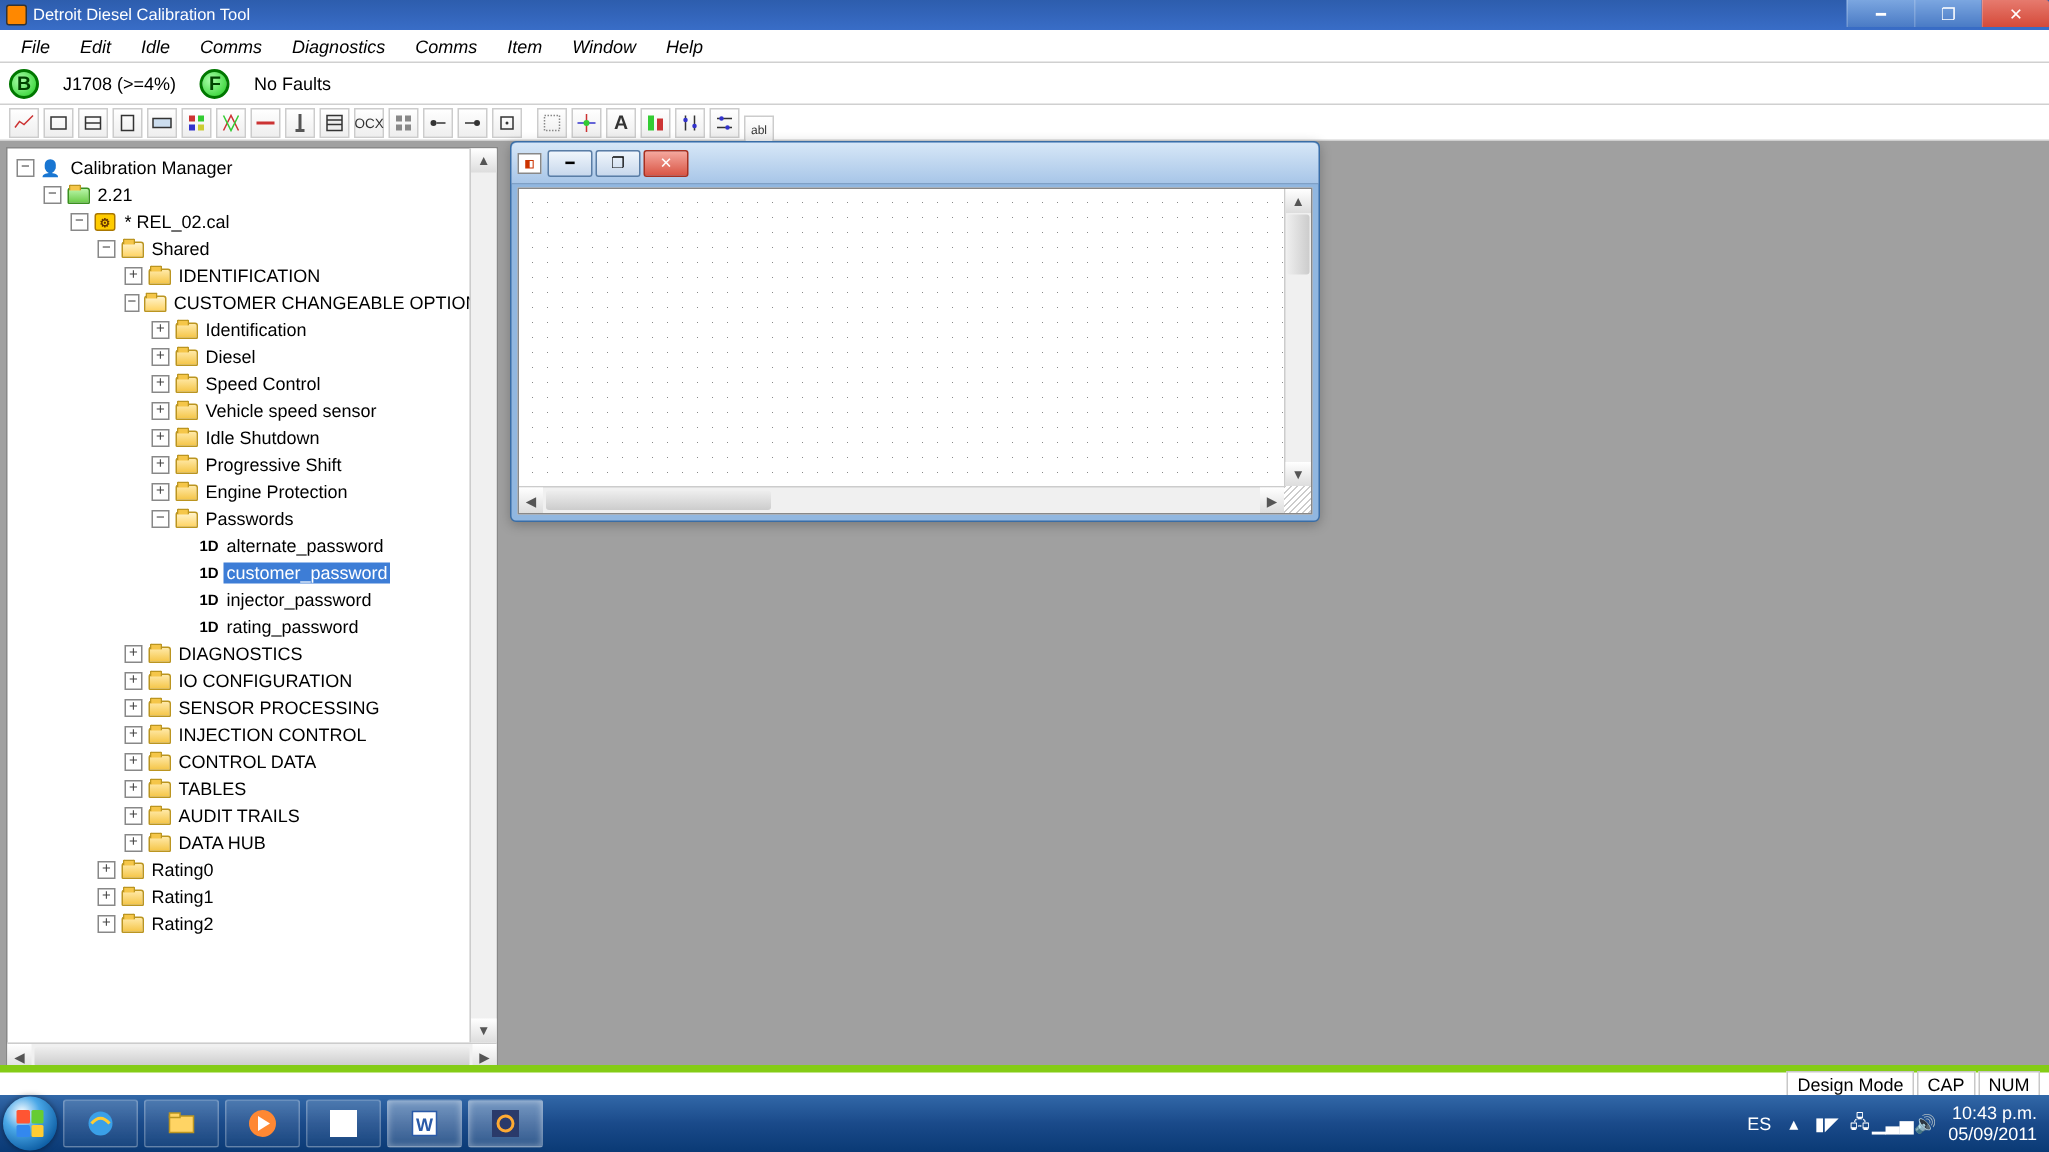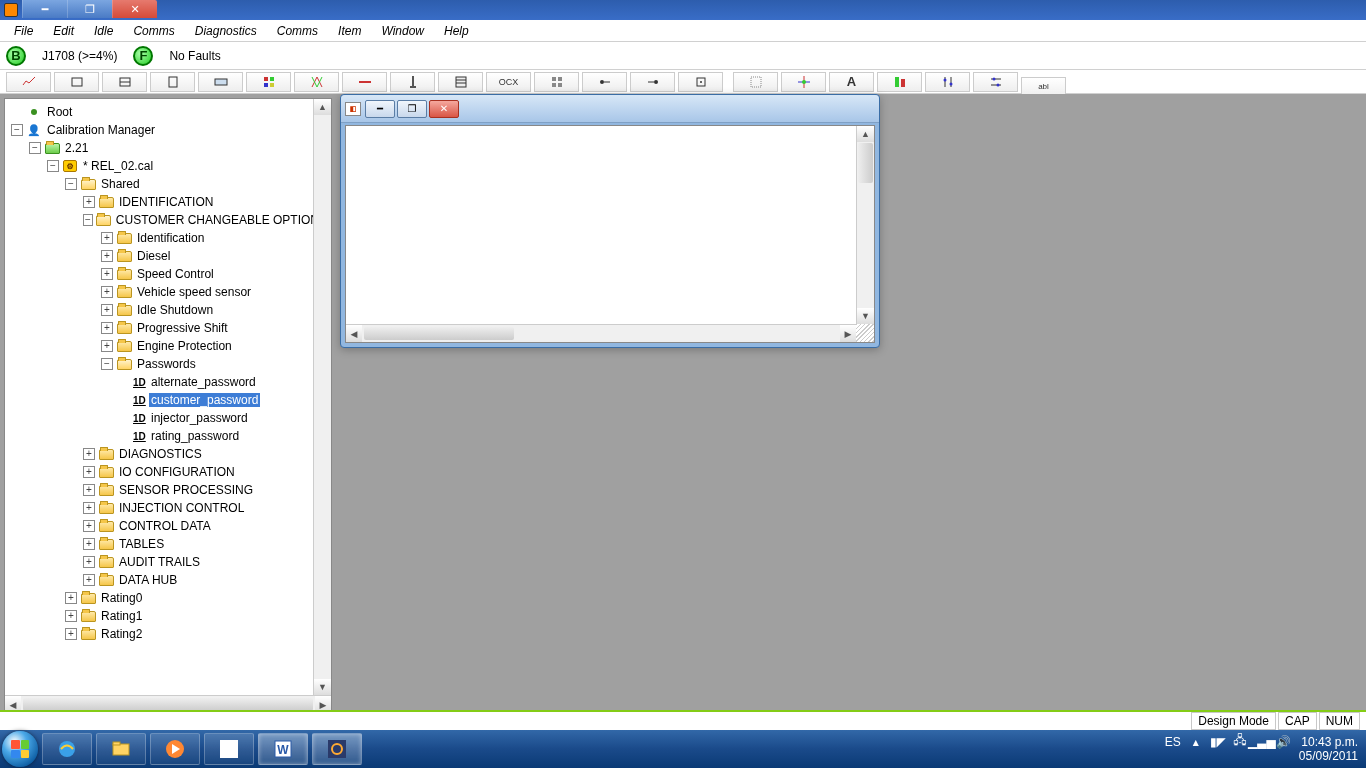--- a/index.html
+++ b/index.html
@@ -17,21 +17,21 @@
 .menubar { height: 22px; background: #fff; border-bottom: 1px solid #d0d0d0; display: flex; padding-left: 4px; align-items: center; }
 .menubar .menuitem { padding: 2px 10px; color: #000; cursor: pointer; font-style: italic; }
 
 
 .status-strip { height: 28px; background: #fff; border-bottom: 1px solid #d0d0d0; display: flex; align-items: center; padding-left: 6px; gap: 16px; }
 .status-strip .circ { width: 20px; height: 20px; border-radius: 50%; border: 2px solid #007700; background: radial-gradient(circle at 35% 35%, #aaffaa, #22cc22); display: flex; align-items: center; justify-content: center; font-weight: bold; color: #004400; font-size: 13px; }
 .status-strip .lbl { color: #000; font-size: 12px; }
 
 
 .toolbar { height: 24px; background: #fff; border-bottom: 1px solid #d0d0d0; display: flex; align-items: center; padding-left: 6px; gap: 3px; }
-.tool-btn { width: 45px; height: 20px; border: 1px solid #ccc; background: linear-gradient(to bottom,#fff,#eee); display: flex; align-items: center; justify-content: center; cursor: pointer; font-size: 9px; color: #333; }
+.tool-btn { width: 20px; height: 20px; border: 1px solid #ccc; background: linear-gradient(to bottom,#fff,#eee); display: flex; align-items: center; justify-content: center; cursor: pointer; font-size: 9px; color: #333; }
 .tool-btn svg { width: 14px; height: 14px; }
 
 
 .workarea { position: absolute; top: 94px; left: 0; right: 0; bottom: 58px; background: #a0a0a0; display: flex; }
 
 
 .tree-panel { width: 328px; height: 100%; background: #fff; border: 1px solid #888; margin: 4px; position: relative; display: flex; flex-direction: column; }
 .tree-body { flex: 1; overflow: hidden; padding: 4px 2px; position: relative; }
 .tree-vscroll { position: absolute; right: 0; top: 0; bottom: 18px; width: 18px; background: #f0f0f0; border-left: 1px solid #ccc; }
 .tree-vscroll .arrow { height: 16px; background: linear-gradient(to bottom,#fff,#ddd); display: flex; align-items: center; justify-content: center; font-size: 9px; color: #555; }
@@ -41,21 +41,21 @@
 
 .tree-node { display: flex; align-items: center; height: 18px; white-space: nowrap; color: #000; cursor: pointer; }
 .tree-node .expand { width: 12px; height: 12px; border: 1px solid #888; background: #fff; display: flex; align-items: center; justify-content: center; font-size: 10px; line-height: 1; margin-right: 3px; color: #444; }
 .tree-node .noexpand { width: 12px; margin-right: 3px; }
 .tree-node .icon { width: 16px; height: 14px; margin-right: 3px; display: inline-flex; align-items: center; justify-content: center; }
 .folder-icon { background: linear-gradient(to bottom,#ffe9a8,#f5c649); border: 1px solid #bb9520; border-radius: 2px 2px 1px 1px; width: 15px; height: 11px; position: relative; }
 .folder-icon::before { content: ''; position: absolute; top: -3px; left: 0; width: 6px; height: 3px; background: #f5c649; border: 1px solid #bb9520; border-bottom: none; border-radius: 1px 1px 0 0; }
 .folder-open { background: linear-gradient(to bottom,#fff3cc,#ffd464); }
 .green-folder { background: linear-gradient(to bottom, #b8f5a8, #6dcc4a); border-color: #3a9020; }
 .cal-icon { background: #ffcc00; border: 1px solid #aa7700; width: 14px; height: 12px; border-radius: 2px; display: flex; align-items: center; justify-content: center; font-size: 8px; font-weight: bold; color: #663300; }
-.id-icon { font-weight: bold; font-size: 10px; color: #000; width: 16px; text-align: left; text-decoration: underline; }
+.id-icon { font-weight: bold; font-size: 10px; color: #000; width: 16px; text-align: left; }
 .dot-icon { width: 6px; height: 6px; background: #3a9020; border-radius: 50%; }
 .mgr-icon { width: 14px; height: 14px; font-size: 11px; }
 .tree-node.selected .label { background: #3d7dd6; color: #fff; }
 .tree-node .label { padding: 0 2px; }
 
 
 .panel-window { position: absolute; left: 340px; top: 0px; width: 540px; height: 254px; background: #91b7e0; border: 1px solid #3a6da5; border-radius: 4px; box-shadow: 0 2px 8px rgba(0,0,0,0.25); }
 .panel-titlebar { height: 28px; background: linear-gradient(to bottom, #d7e7f7, #a8c6e8); display: flex; align-items: center; padding: 0 4px; border-bottom: 1px solid #7fa0c5; border-radius: 4px 4px 0 0; }
 .panel-titlebar .pico { width: 16px; height: 14px; background: #fff; border: 1px solid #888; margin-right: 4px; display: flex; align-items: center; justify-content: center; font-size: 7px; color: #cc3300; font-weight: bold; }
 .panel-titlebar .ptitle { flex: 1; color: #000; font-size: 12px; }
@@ -67,40 +67,41 @@
 .panel-vsb { position: absolute; right: 0; top: 0; bottom: 18px; width: 18px; background: #f0f0f0; border-left: 1px solid #ccc; }
 .panel-vsb .arrow, .panel-hsb .arrow { background: linear-gradient(to bottom,#fff,#ddd); display: flex; align-items: center; justify-content: center; font-size: 9px; color: #555; }
 .panel-vsb .arrow { height: 16px; }
 .panel-vsb .vthumb { height: 40px; background: linear-gradient(to right,#eee,#ccc); margin: 1px; border-radius: 2px; }
 .panel-hsb { position: absolute; left: 0; right: 18px; bottom: 0; height: 18px; background: #f0f0f0; border-top: 1px solid #ccc; display: flex; }
 .panel-hsb .arrow { width: 16px; }
 .panel-hsb .hthumb { width: 150px; background: linear-gradient(to bottom,#eee,#ccc); margin: 2px; border-radius: 2px; }
 .panel-corner { position: absolute; right: 0; bottom: 0; width: 18px; height: 18px; background: repeating-linear-gradient(135deg,#ccc,#ccc 1px,#fff 1px,#fff 3px); }
 
 
-.statusbar { position: absolute; left: 0; right: 0; bottom: 38px; height: 20px; background: #fff; border-top: 2px solid #84cc16; display: flex; justify-content: flex-end; align-items: center; padding-right: 6px; font-size: 11px; color: #000; gap: 2px; }
+.statusbar { position: absolute; left: 0; right: 0; bottom: 38px; height: 20px; background: #fff; border-top: 5px solid #84cc16; display: flex; justify-content: flex-end; align-items: center; padding-right: 6px; font-size: 11px; color: #000; gap: 2px; }
 .statusbar .cell { border: 1px solid #c8c8c8; padding: 1px 6px; background: #fff; }
 
 
 .taskbar { position: absolute; left: 0; right: 0; bottom: 0; height: 38px; background: linear-gradient(to bottom,#3268a8 0%, #1a4a8a 50%, #0a3a75 100%); display: flex; align-items: center; }
 .start-orb { width: 40px; height: 38px; display: flex; align-items: center; justify-content: center; }
 .start-orb .orb { width: 36px; height: 36px; border-radius: 50%; background: radial-gradient(circle at 35% 30%,#fff,#4aa8e8 35%,#0a5aa0 80%); display: grid; grid-template-columns: 1fr 1fr; grid-template-rows: 1fr 1fr; gap: 1px; padding: 9px; box-shadow: 0 0 4px rgba(0,0,0,0.5); }
 .orb .q { border-radius: 1px; }
 .orb .q1 { background: #ff5533; } .orb .q2 { background: #66cc33; } .orb .q3 { background: #3388ee; } .orb .q4 { background: #ffcc33; }
 .task-btn { width: 50px; height: 32px; margin: 2px; border-radius: 2px; background: linear-gradient(to bottom,rgba(255,255,255,0.15),rgba(255,255,255,0.05)); border: 1px solid rgba(255,255,255,0.25); display: flex; align-items: center; justify-content: center; cursor: pointer; }
 .task-btn.active { background: linear-gradient(to bottom,rgba(255,255,255,0.35),rgba(255,255,255,0.15)); box-shadow: inset 0 0 4px rgba(255,255,255,0.4); }
-.tasktray { margin-left: auto; display: flex; color: #fff; gap: 8px; padding: 0 8px; font-size: 11px; }
+.tasktray { margin-left: auto; display: flex; align-items: center; color: #fff; gap: 8px; padding: 0 8px; font-size: 11px; }
 .tray-ico { width: 14px; height: 14px; display: flex; align-items: center; justify-content: center; font-size: 12px; }
 .clock { text-align: right; line-height: 1.2; font-size: 11px; }
 </style>
 </head>
 <body>
 
 <div class="titlebar">
   <div class="app-icon"></div>
+  <div class="title">Detroit Diesel Calibration Tool</div>
   <div class="win-controls">
     <div class="win-btn">━</div>
     <div class="win-btn">❐</div>
     <div class="win-btn close">✕</div>
   </div>
 </div>
 
 <div class="menubar">
   <div class="menuitem">File</div>
   <div class="menuitem">Edit</div>
@@ -242,27 +243,20 @@
         <circle cx="9" cy="10" r="1.5" fill="#33c"></circle>
       </svg>
     </div>
   <div class="tool-btn" style="font-size:8px;margin-top:10px;">abl</div>
 </div>
 
 <div class="workarea">
 
   <div class="tree-panel">
     <div class="tree-body">
-      <div class="tree-node" style="padding-left:4px;">
-          <span class="noexpand"></span>
-          <span class="icon">
-            <span class="dot-icon"></span>
-          </span>
-          <span class="label">Root</span>
-        </div>
       <div class="tree-node" style="padding-left:4px;">
           <span class="expand">−</span>
           <span class="icon mgr-icon">👤</span>
           <span class="label">Calibration Manager</span>
         </div>
       <div class="tree-node" style="padding-left:22px;">
           <span class="expand">−</span>
           <span class="icon">
             <span class="folder-icon green-folder"></span>
           </span>

